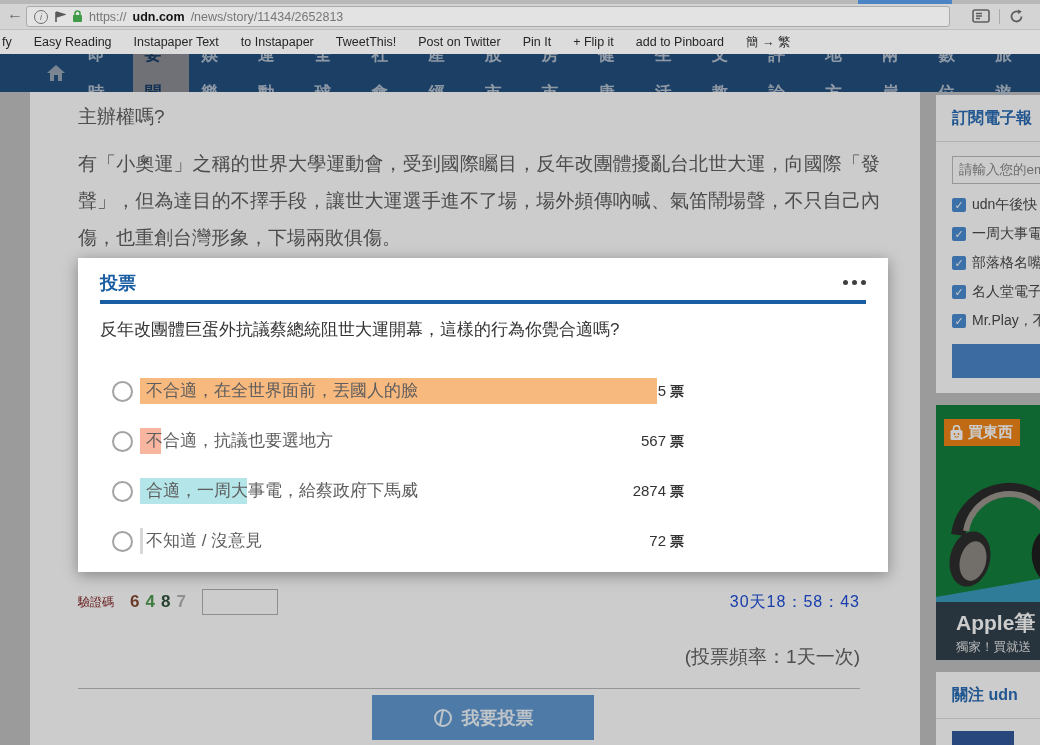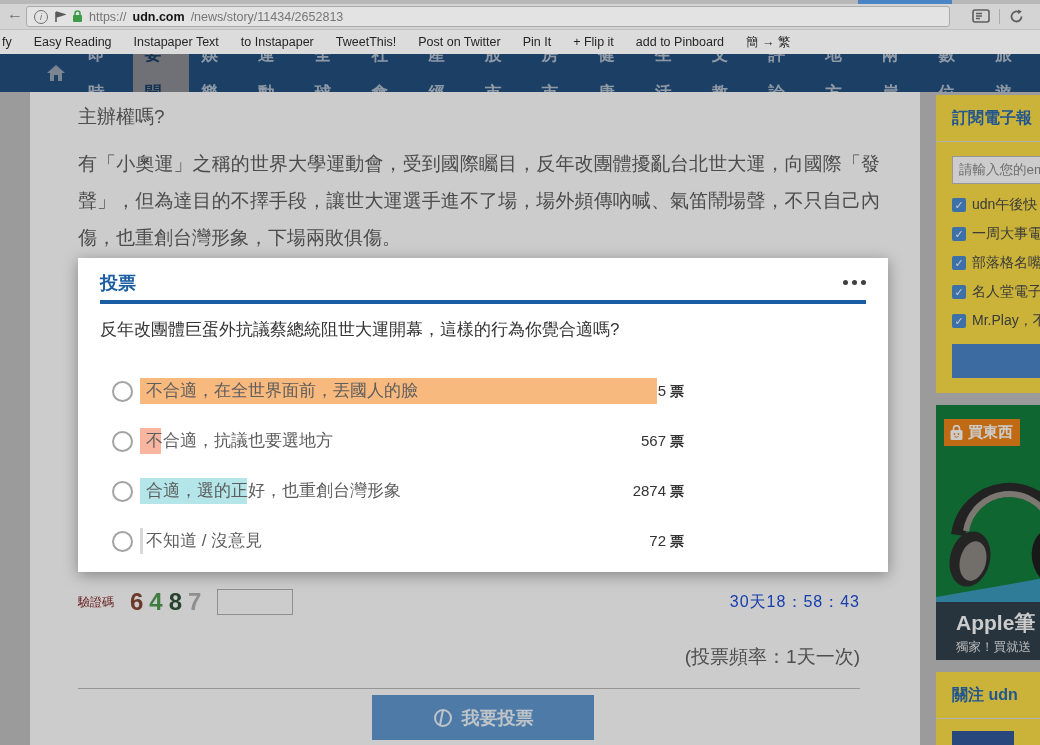--- a/index.html
+++ b/index.html
@@ -55,34 +55,34 @@
   .m-label{position:relative;flex:1;font-size:17px;color:#5d5d5d;height:26px;line-height:26px;}
   .m-bar{position:absolute;left:-3px;top:0;height:26px;z-index:0;}
   .m-text{position:relative;z-index:1;padding:0 3px;}
   .m-votes{font-size:15px;color:#333333;white-space:nowrap;}
   .m-votes .unit{font-weight:bold;margin-left:4px;font-size:14px;}
 
   
   .captcha-row{position:absolute;left:78px;top:586px;width:782px;height:32px;display:flex;
                align-items:center;z-index:2;}
   .cap-label{font-size:12px;color:#7f1d1d;}
-  .cap-digits{margin-left:16px;font-size:24px;letter-spacing:6px;font-weight:bold;}
+  .cap-digits{margin-left:16px;font-size:17px;letter-spacing:6px;font-weight:bold;}
   .cap-input{margin-left:10px;width:74px;height:24px;border:1px solid #b3b3b3;background:#ffffff;}
   .deadline-box{margin-left:auto;display:flex;align-items:center;}
   .deadline{font-size:15px;color:#636363;}
   .countdown{font-size:16px;color:#1d4ed8;margin-left:14px;letter-spacing:1px;}
   .freq{position:absolute;left:78px;top:644px;width:782px;text-align:right;font-size:19px;
         color:#636363;z-index:2;}
   .divider2{position:absolute;left:78px;top:688px;width:782px;height:1px;background:#bcbcbc;z-index:2;}
   .votebtn{position:absolute;left:372px;top:695px;width:222px;height:45px;background:#6199d1;
            color:#eef5fb;font-size:18px;font-weight:bold;display:flex;align-items:center;
            justify-content:center;gap:9px;z-index:2;cursor:pointer;}
 
   
-  .card{position:absolute;left:936px;background:#fde047;overflow:hidden;z-index:1;}
+  .card{position:absolute;left:936px;background:#ffffff;overflow:hidden;z-index:1;}
   .card1{top:95px;width:104px;height:298px;}
   .sb-title{margin:13px 0 0 16px;font-size:16px;font-weight:bold;color:#2a6cb5;white-space:nowrap;}
   .sb-div{margin-top:12px;height:1px;background:#dedede;}
   .sb-input{margin:14px 0 0 16px;width:150px;height:26px;border:1px solid #bdbdbd;background:#fff;
             font-size:13.5px;color:#8a8a8a;line-height:26px;padding-left:6px;white-space:nowrap;}
   .sb-check-row{margin:13px 0 0 16px;display:flex;align-items:center;gap:6px;font-size:14px;
                 color:#4a4a4a;white-space:nowrap;height:16px;}
   .sb-check{width:14px;height:14px;background:#4a8cd2;border-radius:2px;color:#fff;font-size:11px;
             line-height:14px;text-align:center;flex:0 0 auto;cursor:pointer;}
   .sb-btn{margin:15px 0 0 16px;width:150px;height:34px;background:#4a86c8;cursor:pointer;}
@@ -257,21 +257,21 @@
           <div class="m-label"><span class="m-bar" style="width: 517px; background: rgb(248, 185, 126);"></span><span class="m-text">不合適，在全世界面前，丟國人的臉</span></div>
           <div class="m-votes"><span class="num">13895</span><span class="unit">票</span></div>
         </div>
         <div class="m-row">
           <span class="radio"></span>
           <div class="m-label"><span class="m-bar" style="width: 21px; background: rgb(248, 181, 160);"></span><span class="m-text">不合適，抗議也要選地方</span></div>
           <div class="m-votes"><span class="num">567</span><span class="unit">票</span></div>
         </div>
         <div class="m-row">
           <span class="radio"></span>
-          <div class="m-label"><span class="m-bar" style="width: 107px; background: rgb(180, 229, 233);"></span><span class="m-text">合適，選的正好，也重創台灣形象</span></div>
+          <div class="m-label"><span class="m-bar" style="width: 107px; background: rgb(180, 229, 233);"></span><span class="m-text">合適，一周大事電，給蔡政府下馬威</span></div>
           <div class="m-votes"><span class="num">2874</span><span class="unit">票</span></div>
         </div>
         <div class="m-row">
           <span class="radio"></span>
           <div class="m-label"><span class="m-bar" style="width: 3px; background: rgb(216, 216, 216);"></span><span class="m-text">不知道 / 沒意見</span></div>
           <div class="m-votes"><span class="num">72</span><span class="unit">票</span></div>
         </div>
       </div>
   </div>
 

